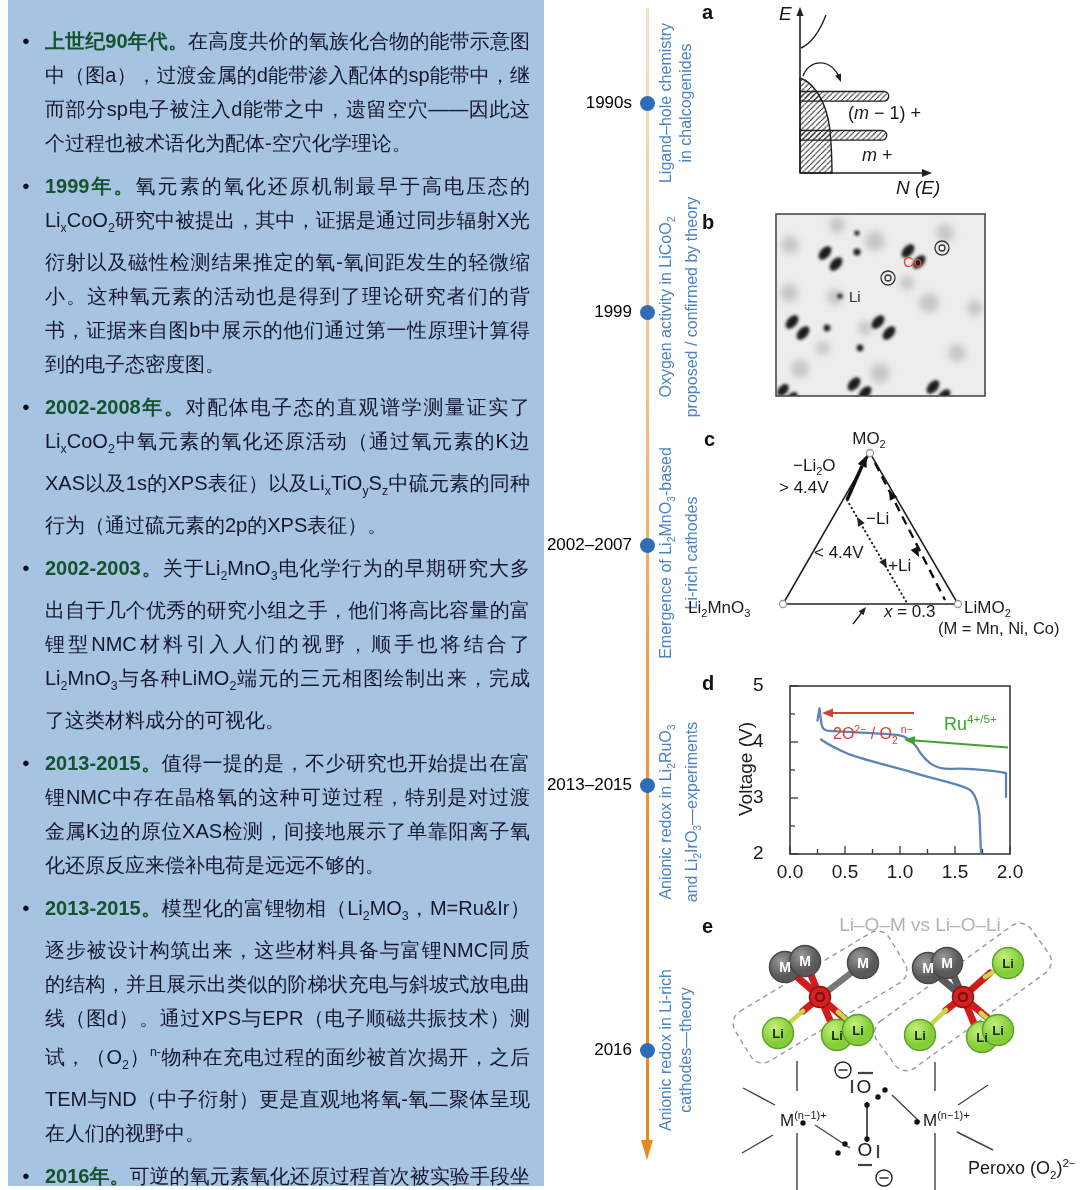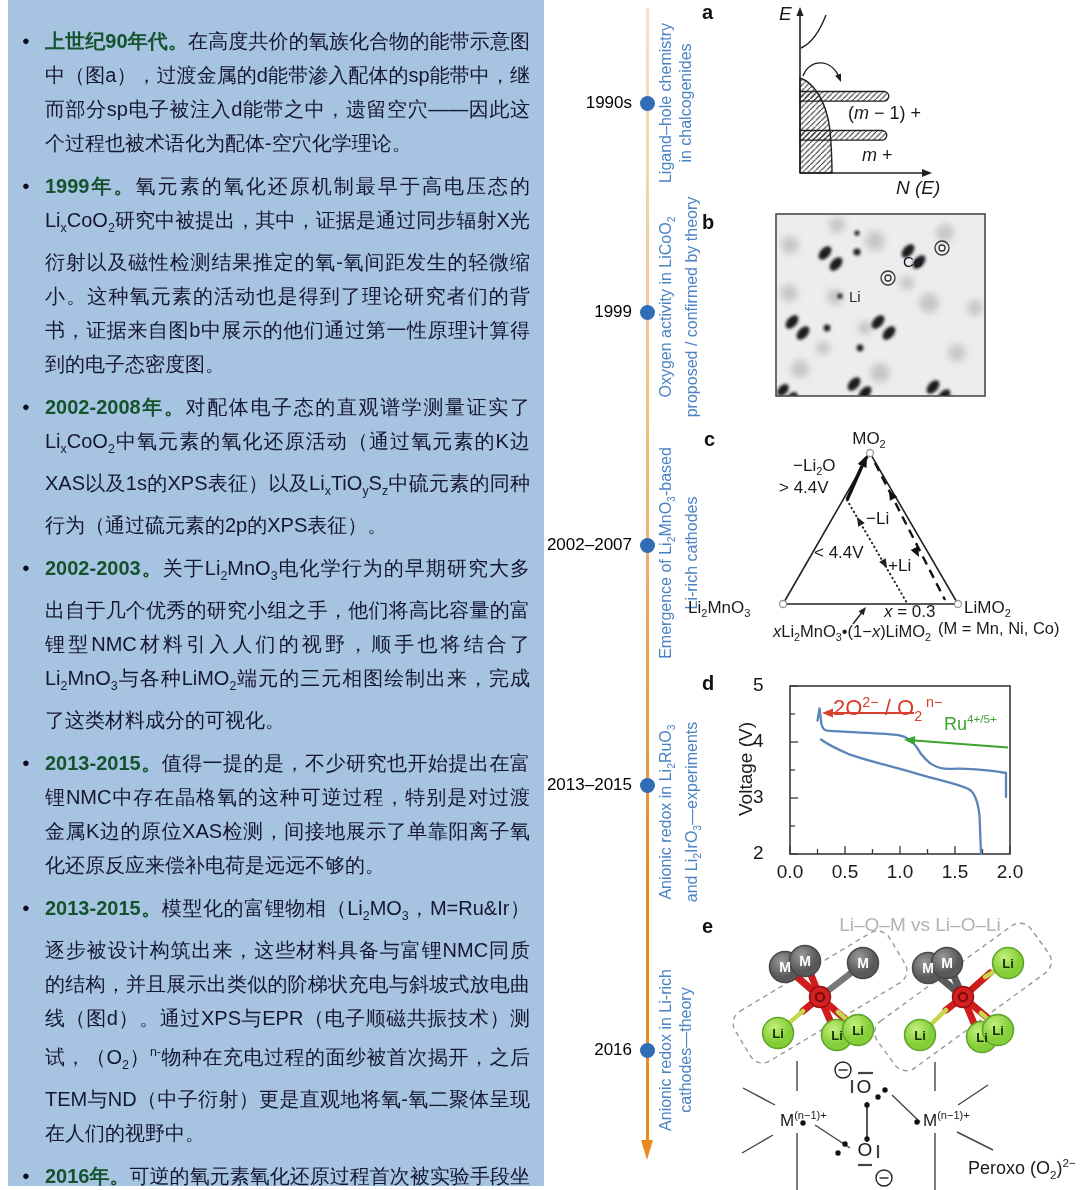--- a/index.html
+++ b/index.html
@@ -175,21 +175,21 @@
       </g>
     </g>
     <g fill="none" stroke="#333" stroke-width="1.3">
       <circle cx="113" cy="65" r="7"></circle>
         <circle cx="113" cy="65" r="3" fill="#f7f7f7"></circle>
       <circle cx="167" cy="35" r="7"></circle>
         <circle cx="167" cy="35" r="3" fill="#f7f7f7"></circle>
     </g>
     <rect x="1" y="1" width="209" height="182" fill="none" stroke="#4a4a4a" stroke-width="1.6"></rect>
   </svg>
-  <div class="lbl" style="left:903px;top:252px;font-size:15px;color:#0f172a">Co</div>
+  <div class="lbl" style="left:903px;top:252px;font-size:15px;color:#ef4444">Co</div>
   <div class="lbl" style="left:849px;top:287px;font-size:15px;color:#2b2b2b">Li</div>
 
   <div class="figlab" style="left:704px;top:429px">c</div>
   <svg style="left:700px;top:428px" width="380" height="215" viewBox="0 0 380 215">
     <polygon points="170,25 83,176 258,176" fill="none" stroke="#222" stroke-width="1.6"></polygon>
 
     <line x1="147" y1="72" x2="162" y2="38" stroke="#111" stroke-width="3.4"></line>
     <polygon points="0,0 -12,4.8 -12,-4.8" transform="translate(167,27) rotate(-66)" fill="#111"></polygon>
 
     <line x1="147" y1="72" x2="207" y2="175" stroke="#222" stroke-width="2" stroke-dasharray="0.5 4" stroke-linecap="round"></line>
@@ -212,21 +212,20 @@
   <div class="lbl center" style="left:834px;top:429px;width:70px">MO<sub>2</sub></div>
   <div class="lbl right" style="left:688px;top:598px;width:92px">Li<sub>2</sub>MnO<sub>3</sub></div>
   <div class="lbl" style="left:964px;top:598px">LiMO<sub>2</sub></div>
   <div class="lbl" style="left:938px;top:618px;font-size:16.5px">(M = Mn, Ni, Co)</div>
   <div class="lbl right" style="left:793px;top:456px;width:60px">−Li<sub>2</sub>O</div>
   <div class="lbl right" style="left:779px;top:478px;width:70px">&gt; 4.4V</div>
   <div class="lbl" style="left:814px;top:543px">&lt; 4.4V</div>
   <div class="lbl" style="left:866px;top:509px">−Li</div>
   <div class="lbl" style="left:888px;top:556px">+Li</div>
   <div class="lbl" style="left:884px;top:602px"><i>x</i> = 0.3</div>
-  <div class="lbl center" style="left:742px;top:621px;width:220px;font-size:16.5px"><i>x</i>Li<sub>2</sub>MnO<sub>3</sub>•(1−<i>x</i>)LiMO<sub>2</sub></div>
 
   <div class="figlab" style="left:702px;top:673px">d</div>
   <svg style="left:700px;top:672px" width="380" height="233" viewBox="0 0 380 233">
     <rect x="90" y="14" width="220" height="168" fill="#fff" stroke="#3a3a3a" stroke-width="1.6"></rect>
     <g stroke="#3a3a3a" stroke-width="1.3">
       <line x1="90" y1="14" x2="98" y2="14"></line>
         <line x1="90" y1="70" x2="98" y2="70"></line>
       <line x1="90" y1="126" x2="98" y2="126"></line>
         <line x1="90" y1="182" x2="98" y2="182"></line>
       <line x1="90" y1="42" x2="95" y2="42"></line>
@@ -254,21 +253,21 @@
   <div class="lbl right" style="left:753px;top:675px;width:30px;font-size:19px">5</div>
   <div class="lbl right" style="left:753px;top:731px;width:30px;font-size:19px">4</div>
   <div class="lbl right" style="left:753px;top:787px;width:30px;font-size:19px">3</div>
   <div class="lbl right" style="left:753px;top:843px;width:30px;font-size:19px">2</div>
   <div class="lbl center" style="left:770px;top:862px;width:40px;font-size:19px">0.0</div>
   <div class="lbl center" style="left:825px;top:862px;width:40px;font-size:19px">0.5</div>
   <div class="lbl center" style="left:880px;top:862px;width:40px;font-size:19px">1.0</div>
   <div class="lbl center" style="left:935px;top:862px;width:40px;font-size:19px">1.5</div>
   <div class="lbl center" style="left:990px;top:862px;width:40px;font-size:19px">2.0</div>
   <div class="lbl center rot90" style="left:686px;top:759px;width:120px;font-size:19px">Voltage (V)</div>
-  <div class="lbl" style="left:833px;top:692px;font-size:22px;color:#d8402e">2O<sup>2−</sup> / O<sub>2</sub><sup> n−</sup></div>
+  <div class="lbl" style="left:833px;top:720px;font-size:16px;color:#d8402e">2O<sup>2−</sup> / O<sub>2</sub><sup> n−</sup></div>
   <div class="lbl" style="left:944px;top:709px;font-size:18px;color:#3aa42e">Ru<sup>4+/5+</sup></div>
 
   <div class="figlab" style="left:702px;top:916px">e</div>
   <div class="lbl center gray-title" style="left:810px;top:915px;width:220px;font-size:19px">Li–O–M vs Li–O–Li</div>
   <svg style="left:700px;top:905px" width="380" height="285" viewBox="0 0 380 285">
     <defs>
       <radialGradient id="gM" cx="38%" cy="32%">
           <stop offset="0%" stop-color="#9a9a9a"></stop>
           <stop offset="100%" stop-color="#595959"></stop>
         </radialGradient>

